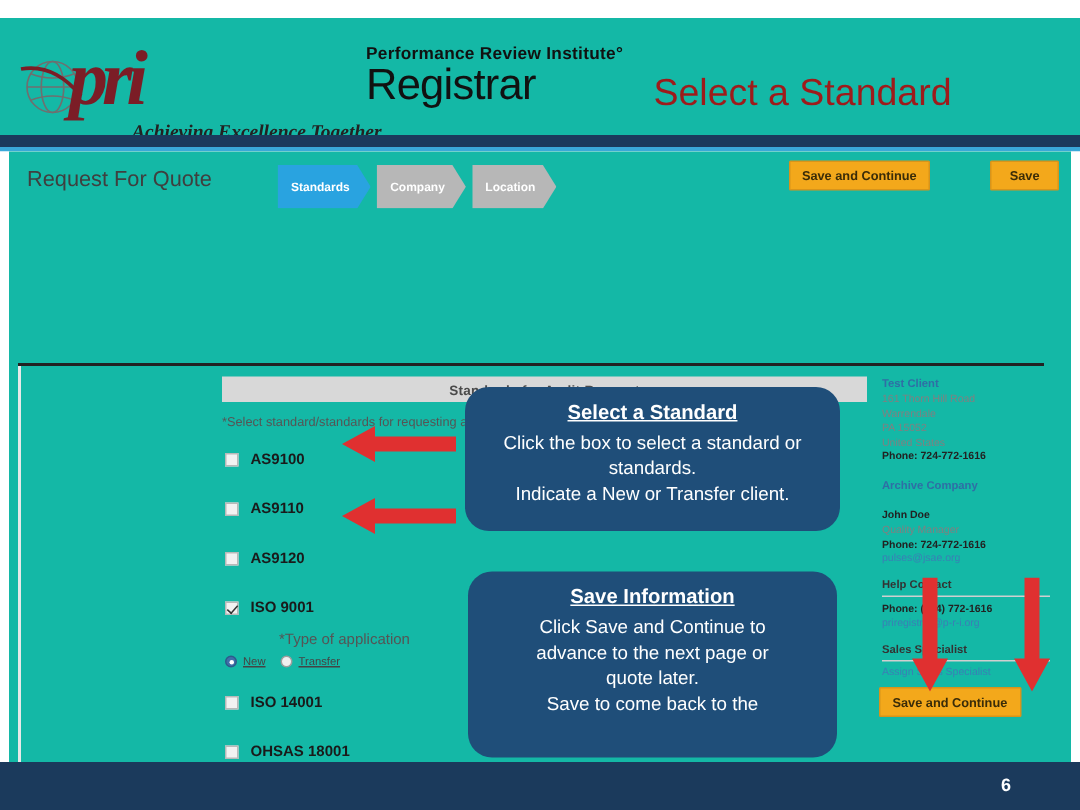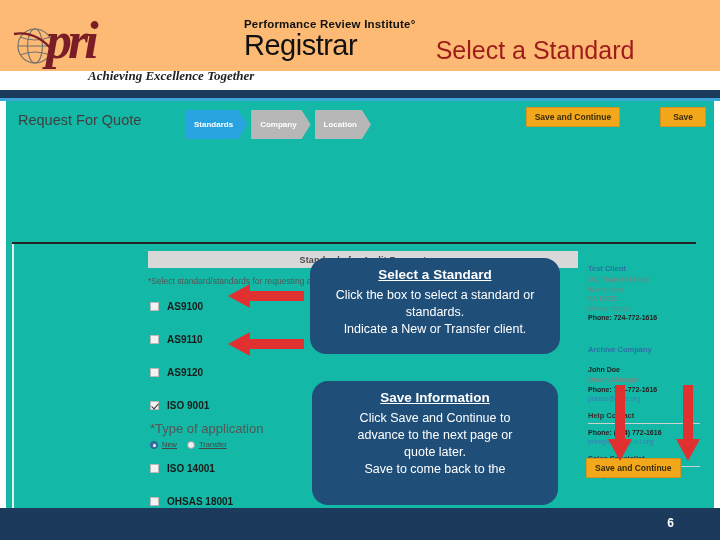--- a/index.html
+++ b/index.html
@@ -5,21 +5,21 @@
   * { box-sizing: border-box; margin: 0; padding: 0; }
   html, body {
     width: 720px; height: 540px;
     font-family: "Liberation Sans", sans-serif;
     background: #ffffff;
     overflow: hidden;
   }
   .slide { position: relative; width: 720px; height: 540px; background:#fff; }
 
   
-  .slide-header { position:absolute; left:0; top:0; width:720px; height:71px; background:#fdba74; }
+  .slide-header { position:absolute; left:0; top:12px; width:720px; height:86px; background:#14b8a6; }
   .logo-wrap { position:absolute; left:6px; top:10px; width:345px; height:72px; }
   .logo-globe { position:absolute; left:6px; top:12px; width:46px; height:46px; }
   .logo-pri { position:absolute; left:40px; top:8px; width:190px; height:46px; }
   .logo-pri-text {
     font-family:"Liberation Serif", serif;
     font-style: italic; font-weight: bold;
     font-size: 52px; color:#7b1d26; letter-spacing:-4px;
     line-height:46px;
   }
   .logo-right { position:absolute; left:238px; top:8px; width:200px; }
@@ -96,33 +96,33 @@
     margin-right:8px; flex:none; position:relative;
   }
   .cb.checked { background:#f2f2f2; }
   .cb.checked::after {
     content:""; position:absolute; left:1.5px; top:0px; width:3px; height:6px;
     border:solid #333; border-width:0 1.4px 1.4px 0; transform:rotate(42deg);
   }
   .std-label { font-size:10px; font-weight:bold; color:#1a1a1a; white-space:nowrap; }
 
   .apptype { position:absolute; left:150px; top:320px; width:200px; }
-  .apptype-label { font-size:13px; color:#555; margin-bottom:4px; }
+  .apptype-label { font-size:10px; color:#555; margin-bottom:4px;margin-left:36px; }
   .radios { display:flex; align-items:center; gap:10px; }
   .radio-item { display:flex; align-items:center; gap:4px; }
   .rb { width:8px; height:8px; border-radius:50%; border:1px solid #9e9e9e; background:#f0f0f0; position:relative; flex:none; }
   .rb.sel { background:#3f6fa8; border-color:#2e5a8c; }
   .rb.sel::after { content:""; position:absolute; left:2px; top:2px; width:3px; height:3px; border-radius:50%; background:#fff; }
   .radio-text { font-size:7.5px; color:#444; white-space:nowrap;text-decoration:underline; }
 
   .hearabout { position:absolute; left:150px; top:419px; font-size:7.5px; color:#3a3a3a; white-space:nowrap; }
 
   
   .sidebar { position:absolute; left:588px; top:150px; width:112px; }
-  .sb-link { font-size:7.5px; font-weight:bold; color:#2f6ea5; margin:13px 0 2px 0; white-space:nowrap; }
+  .sb-link { font-size:7.5px; font-weight:bold; color:#2f6ea5; margin:0 0 2px 0; white-space:nowrap; }
   .sb-line { font-size:7px; color:#808080; line-height:9.5px; white-space:nowrap; }
   .sb-strong { font-size:7px; color:#222; font-weight:bold; line-height:10px; white-space:nowrap; }
   .sb-gap { height:9px; }
   .sb-head { font-size:7.5px; font-weight:bold; color:#333; white-space:nowrap; }
   .sb-div { height:1px; background:#cfcfcf; margin:3px 0 4px 0; }
   .sb-mail { font-size:7px; color:#3a7fb5; white-space:nowrap; }
 
   .btn-row-bottom { position:absolute; left:586px; top:458px; display:flex; gap:8px; }
 
   

